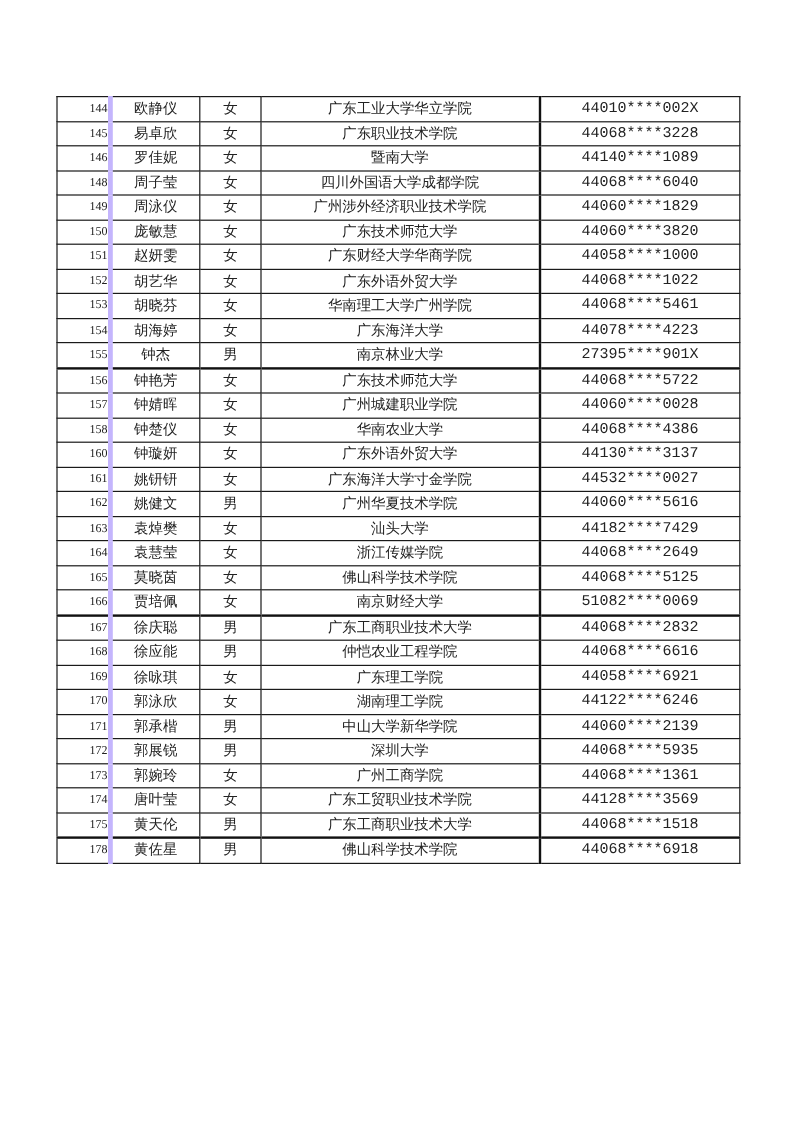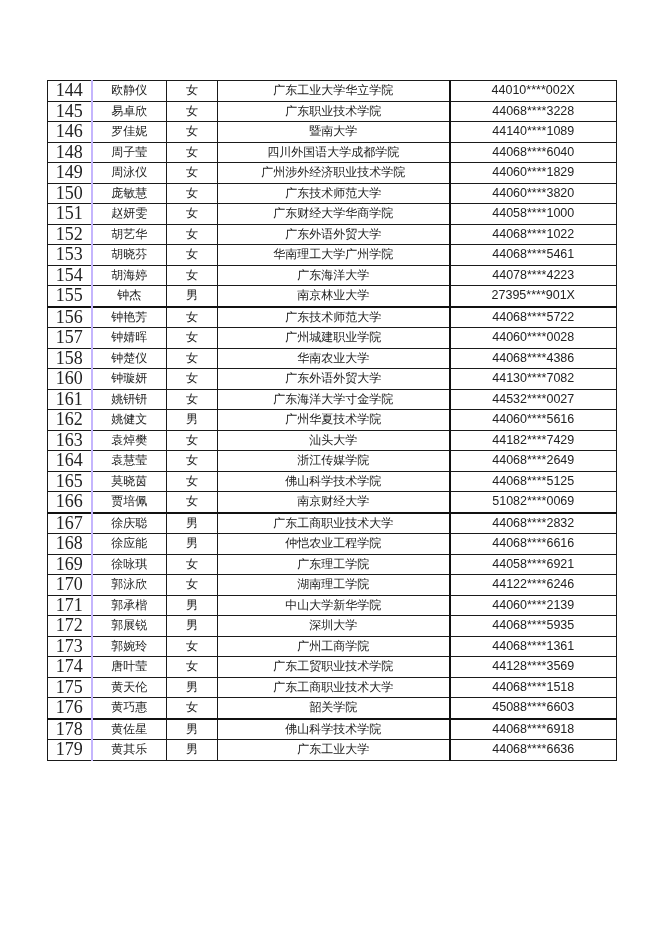--- a/index.html
+++ b/index.html
@@ -3,22 +3,22 @@
 <meta charset="utf-8">
 <style>
   html, body { margin: 0; padding: 0; background: #ffffff; }
   body { width: 662px; height: 937px; position: relative; overflow: hidden;
          font-family: "DejaVu Serif", "Liberation Serif", serif; color: #222; }
   .sheet { position: absolute; left: 47px; top: 80px; width: 569px;
            border-collapse: collapse; table-layout: fixed; }
   .sheet td { border: 1px solid #1a1a1a; height: 19.5px; padding: 0;
               text-align: center; vertical-align: middle; font-size: 12px;
               line-height: 19px; white-space: nowrap; overflow: hidden; }
-  .sheet td.c-no { font-family: "Liberation Serif", "DejaVu Serif", serif; font-size: 18px; border-right: 2px solid #c4b5fd; }
-  .sheet td.c-id { font-family: Liberation Sans, sans-serif; font-size: 12.5px; border-left: 2px solid #111; }
+  .sheet td.c-no { font-family: "Liberation Serif", "DejaVu Serif", serif; font-size: 10px; border-right: 4px solid #c4b5fd; text-align: right; }
+  .sheet td.c-id { font-family: Liberation Mono, monospace; font-size: 12.5px; border-left: 2px solid #111; }
   .sheet tr.thick td { border-top: 2px solid #111; }
   .sheet { border: 1px solid #111; }
 </style>
 </head>
 <body>
 
 <table class="sheet">
   <colgroup>
     <col style="width:44px">
     <col style="width:75px">
@@ -123,21 +123,21 @@
         <td class="c-name">钟楚仪</td>
         <td class="c-gender">女</td>
         <td class="c-school">华南农业大学</td>
         <td class="c-id">44068****4386</td>
       </tr>
       <tr>
         <td class="c-no">160</td>
         <td class="c-name">钟璇妍</td>
         <td class="c-gender">女</td>
         <td class="c-school">广东外语外贸大学</td>
-        <td class="c-id">44130****7082</td>
+        <td class="c-id">44130****3137</td>
       </tr>
       <tr>
         <td class="c-no">161</td>
         <td class="c-name">姚钘钘</td>
         <td class="c-gender">女</td>
         <td class="c-school">广东海洋大学寸金学院</td>
         <td class="c-id">44532****0027</td>
       </tr>
       <tr>
         <td class="c-no">162</td>
@@ -230,35 +230,21 @@
         <td class="c-school">广东工贸职业技术学院</td>
         <td class="c-id">44128****3569</td>
       </tr>
       <tr>
         <td class="c-no">175</td>
         <td class="c-name">黄天伦</td>
         <td class="c-gender">男</td>
         <td class="c-school">广东工商职业技术大学</td>
         <td class="c-id">44068****1518</td>
       </tr>
-      <tr>
-        <td class="c-no">176</td>
-        <td class="c-name">黄巧惠</td>
-        <td class="c-gender">女</td>
-        <td class="c-school">韶关学院</td>
-        <td class="c-id">45088****6603</td>
-      </tr>
       <tr class="thick">
         <td class="c-no">178</td>
         <td class="c-name">黄佐星</td>
         <td class="c-gender">男</td>
         <td class="c-school">佛山科学技术学院</td>
         <td class="c-id">44068****6918</td>
-      </tr>
-      <tr>
-        <td class="c-no">179</td>
-        <td class="c-name">黄其乐</td>
-        <td class="c-gender">男</td>
-        <td class="c-school">广东工业大学</td>
-        <td class="c-id">44068****6636</td>
       </tr>
     </tbody>
 </table>
 
 </body></html>

